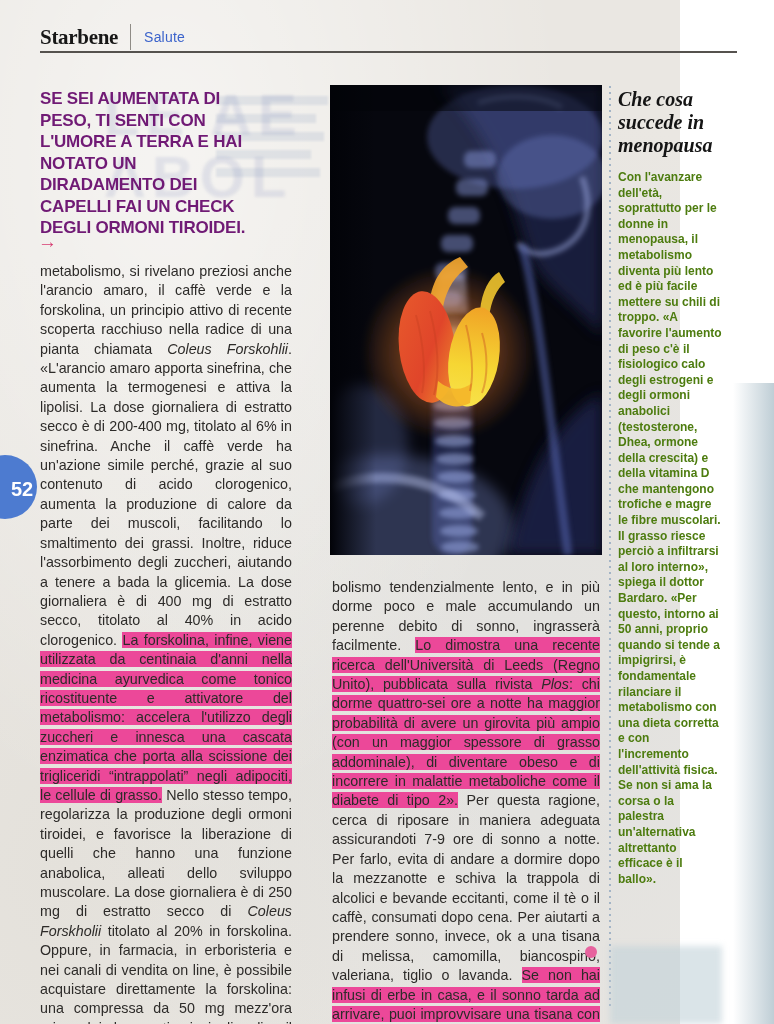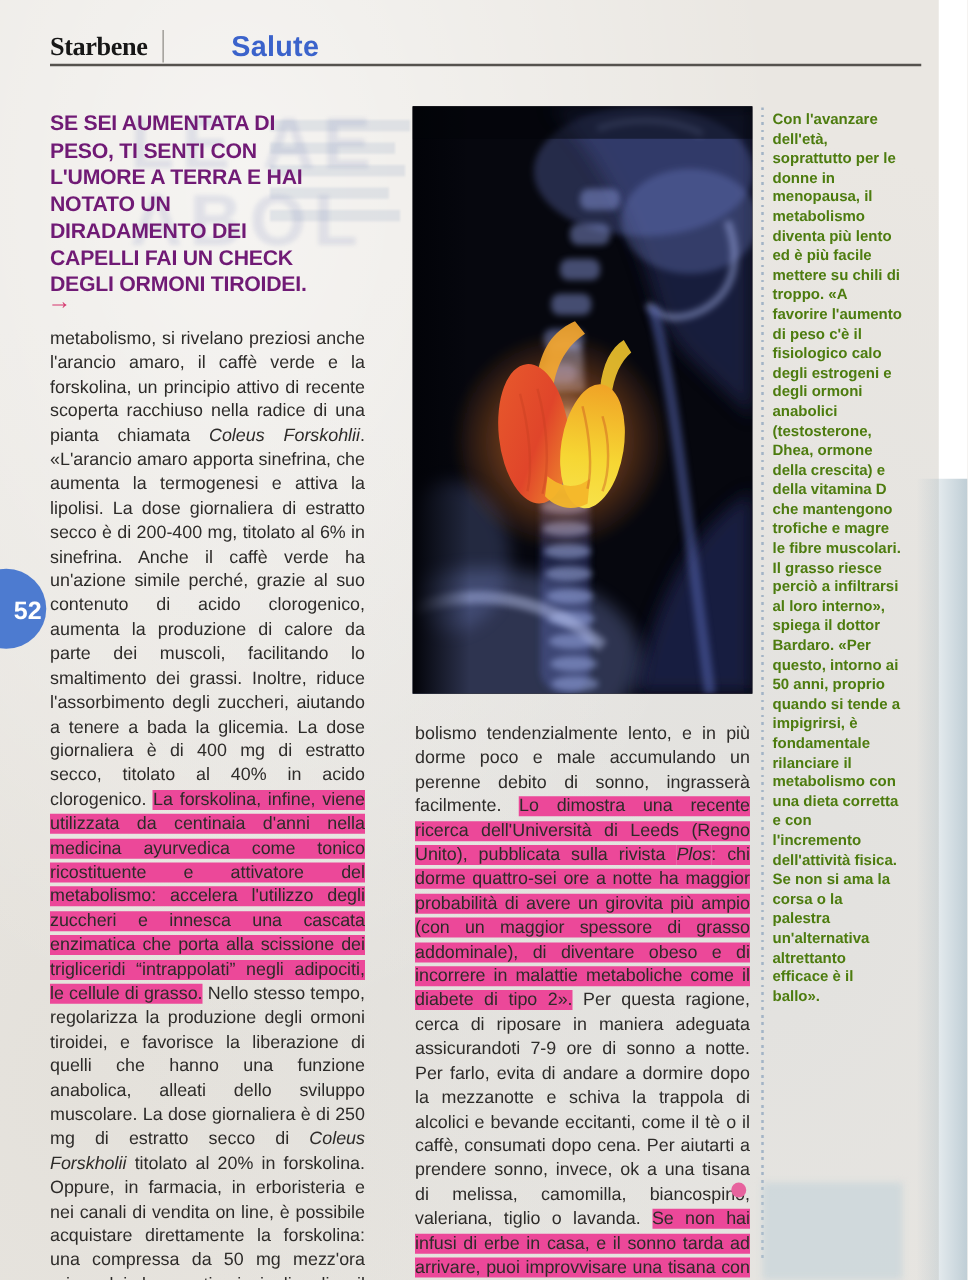--- a/index.html
+++ b/index.html
@@ -1,26 +1,26 @@
 <!DOCTYPE html>
 <html><head>
 <meta charset="utf-8">
 <style>
   html,body{margin:0;padding:0;width:774px;height:1024px;overflow:hidden;}
-  .page{position:relative;width:751px;height:1024px;background:#eae7e2;font-family:"Liberation Sans",sans-serif;color:#2d2b29;}
+  .page{position:relative;width:680px;height:1024px;background:#eae7e2;font-family:"Liberation Sans",sans-serif;color:#2d2b29;}
   .page::before{content:"";position:absolute;inset:0;background:
     radial-gradient(ellipse at 25% 15%, rgba(255,255,255,.55), rgba(255,255,255,0) 55%),
     radial-gradient(ellipse at 80% 70%, rgba(210,214,216,.35), rgba(210,214,216,0) 60%),
     radial-gradient(ellipse at 10% 85%, rgba(222,219,212,.5), rgba(222,219,212,0) 50%);
     pointer-events:none;}
   
   .masthead{position:absolute;left:40px;top:22px;height:30px;display:flex;align-items:center;}
   .logo{font-family:"Liberation Serif",serif;font-weight:bold;font-size:21px;color:#171717;letter-spacing:-.3px;}
   .mast-div{width:1px;height:26px;background:#8f8c86;margin:0 13px 0 12px;}
-  .section-label{font-size:23px;font-weight:bold;color:#3b63cb;letter-spacing:.2px;margin-left:41px;}
+  .section-label{font-size:14px;font-weight:normal;color:#3b63cb;letter-spacing:.2px;}
   .head-rule{position:absolute;left:40px;top:51px;width:697px;height:2px;background:#55524e;}
   
   .ghost-big{position:absolute;left:104px;top:84px;width:240px;font-weight:800;font-size:58px;line-height:62px;color:rgba(82,104,168,.13);filter:blur(1.5px);letter-spacing:6px;white-space:pre-line;pointer-events:none;}
   .gbar{position:absolute;height:9px;background:rgba(120,140,180,.16);filter:blur(1px);pointer-events:none;}
   .ghost-note{position:absolute;left:201px;top:204px;width:130px;font-size:11.5px;line-height:15px;font-weight:bold;color:rgba(95,115,165,.38);filter:blur(.4px);white-space:pre-line;pointer-events:none;}
   
   .intro{position:absolute;left:40px;top:88px;width:245px;}
   .intro p{margin:0;font-size:17px;line-height:21.5px;font-weight:bold;color:#701a75;white-space:pre-line;letter-spacing:-.2px;}
   .arrow{position:absolute;left:38px;top:231px;font-size:19px;font-weight:bold;color:#d63a70;}
   
@@ -182,19 +182,22 @@
   </div>
 
   <div class="col col2">
     <p class="body"><span>bolismo tendenzialmente lento, e in più dorme poco e male accumulando un perenne debito di sonno, ingrasserà facilmente. </span><span class="hl">Lo dimostra una recente ricerca dell'Università di Leeds (Regno Unito), pubblicata sulla rivista </span><span class="hl it">Plos</span><span class="hl">: chi dorme quattro-sei ore a notte ha maggior probabilità di avere un girovita più ampio (con un maggior spessore di grasso addominale), di diventare obeso e di incorrere in malattie metaboliche come il diabete di tipo 2».</span><span> Per questa ragione, cerca di riposare in maniera adeguata assicurandoti 7-9 ore di sonno a notte. Per farlo, evita di andare a dormire dopo la mezzanotte e schiva la trappola di alcolici e bevande eccitanti, come il tè o il caffè, consumati dopo cena. Per aiutarti a prendere sonno, invece, ok a una tisana di melissa, camomilla, biancospino, valeriana, tiglio o lavanda. </span><span class="hl">Se non hai infusi di erbe in casa, e il sonno tarda ad arrivare, puoi improvvisare una tisana con le foglie di lattuga. Contiene </span></p>
   </div>
   <span class="end-dot"></span>
 
   <div class="divider-dotted"></div>
 
   <aside class="sidebar">
+    <h2>Che cosa
+succede in
+menopausa</h2>
     <p>Con l'avanzare dell'età, soprattutto per le donne in menopausa, il metabolismo diventa più lento ed è più facile mettere su chili di troppo. «A favorire l'aumento di peso c'è il fisiologico calo degli estrogeni e degli ormoni anabolici (testosterone, Dhea, ormone della crescita) e della vitamina D che mantengono trofiche e magre le fibre muscolari. Il grasso riesce perciò a infiltrarsi al loro interno», spiega il dottor Bardaro. «Per questo, intorno ai 50 anni, proprio quando si tende a impigrirsi, è fondamentale rilanciare il metabolismo con una dieta corretta e con l'incremento dell'attività fisica. Se non si ama la corsa o la palestra un'alternativa altrettanto efficace è il ballo».</p>
   </aside>
 
   <div class="strip-right"></div>
   <div class="panel-br"></div>
 
 </div>
 
 </body></html>

